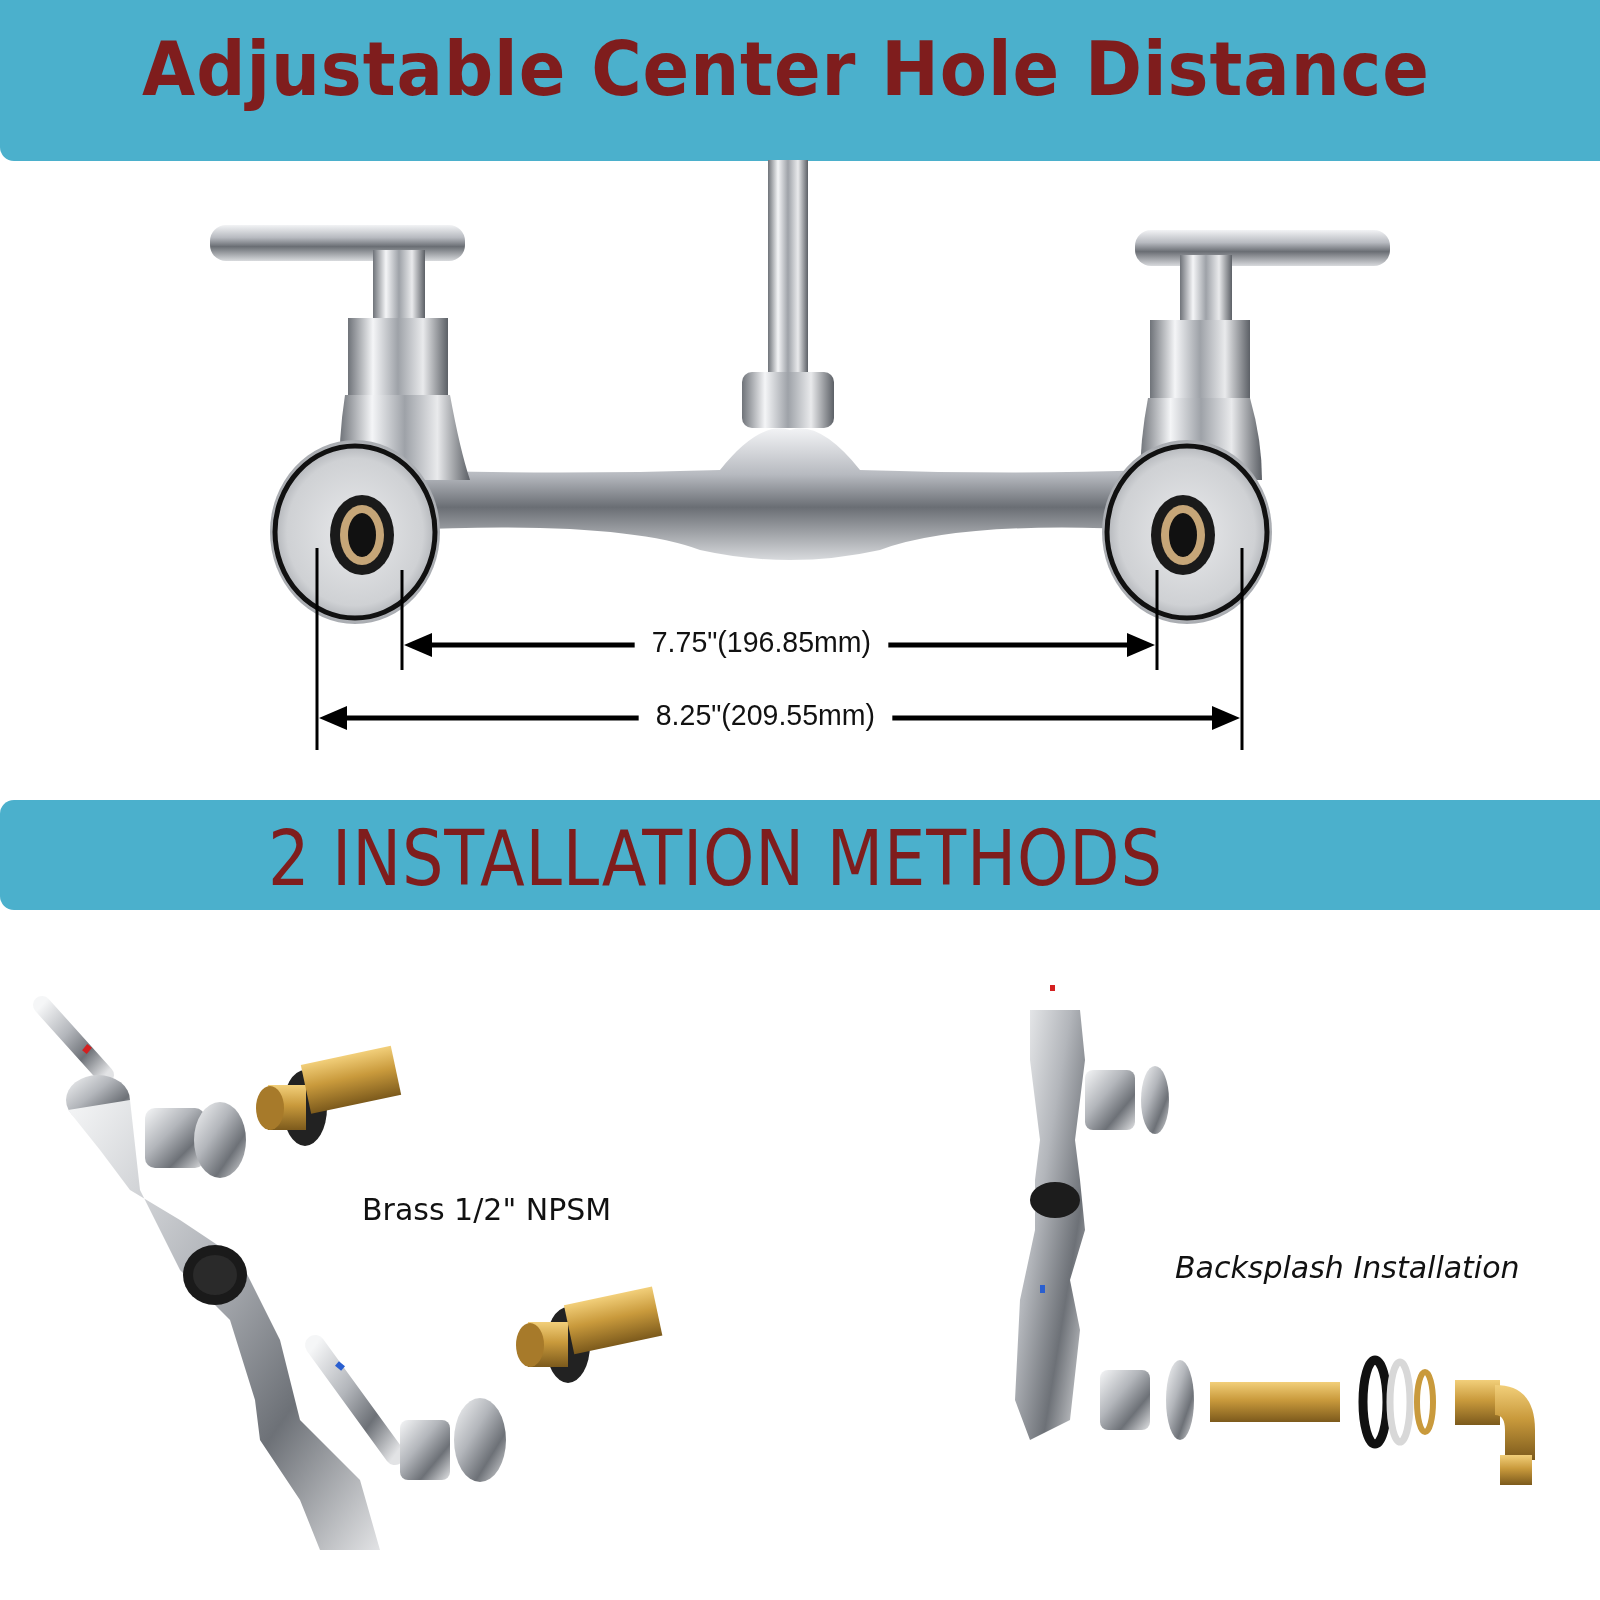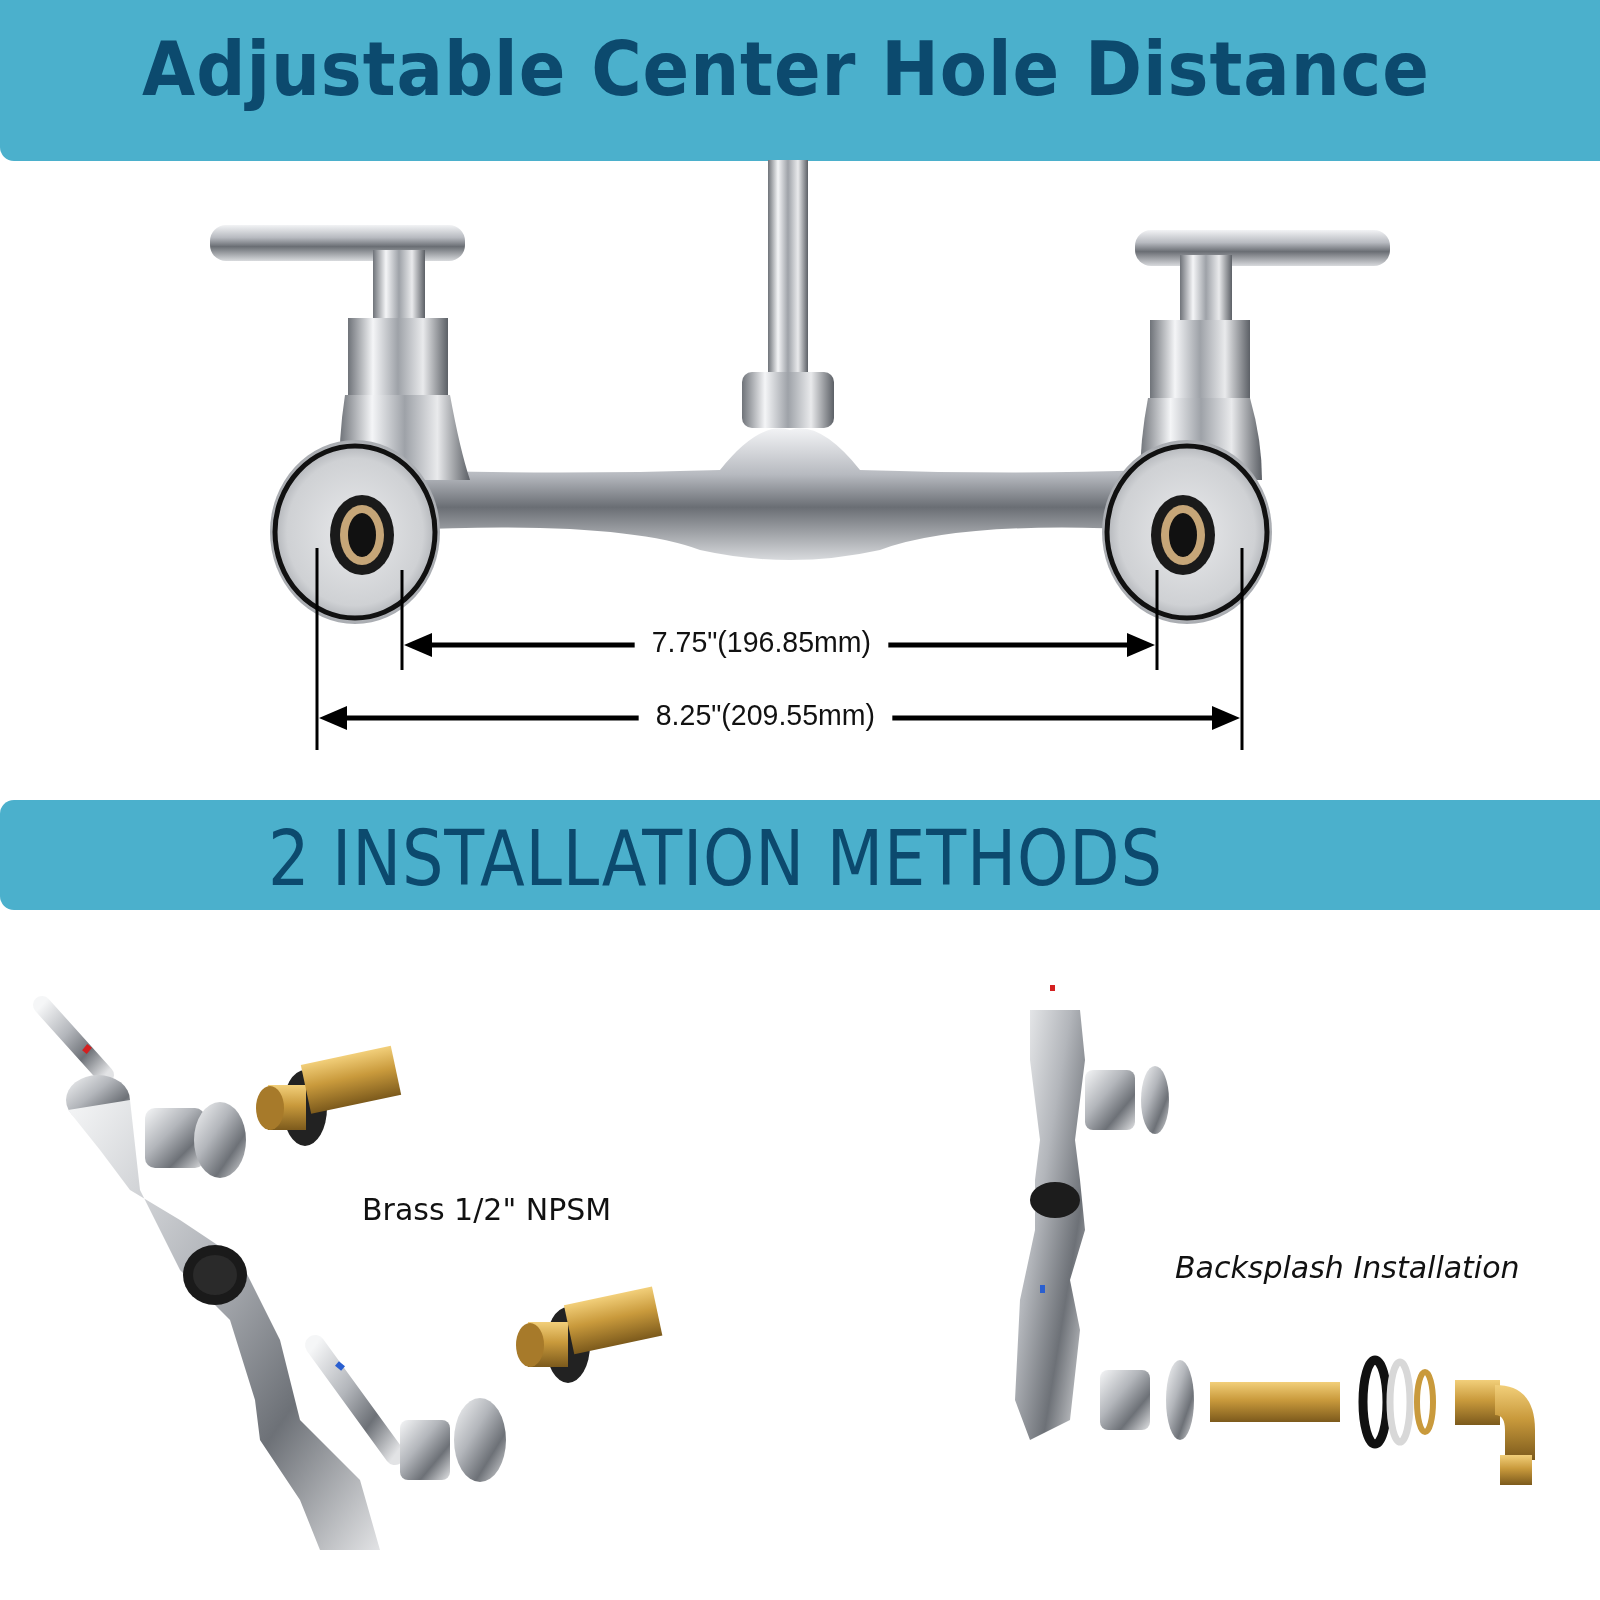--- a/index.html
+++ b/index.html
@@ -1,17 +1,17 @@
 <!DOCTYPE html>
 <html><head>
 <meta charset="utf-8">
 <style>
   html, body { margin:0; padding:0; background:#ffffff; }
   body { width:1600px; height:1600px; position:relative; overflow:hidden; font-family:"DejaVu Sans", sans-serif; }
-  .banner { position:absolute; background:#4bb0cc; color:#0c4a6e; display:flex; align-items:center; }
+  .banner { position:absolute; background:#4bb0cc; color:#7f1d1d; display:flex; align-items:center; }
   .banner-top { left:0; top:0; width:1600px; height:161px; border-bottom-left-radius:14px; }
   .banner-top .title { position:absolute; left:142px; top:26px; font-size:74px; font-weight:bold; letter-spacing:1px; transform:scaleX(0.93); transform-origin:left center; white-space:nowrap; }
   .banner-mid { left:0; top:800px; width:1600px; height:110px; border-top-left-radius:14px; border-bottom-left-radius:14px;text-align:right; }
   .banner-mid .title { position:absolute; left:268px; top:14px; font-size:76px; font-weight:normal; letter-spacing:1px; transform:scaleX(0.86); transform-origin:left center; white-space:nowrap; }
   .caption { position:absolute; color:#111; font-size:30px; white-space:nowrap; }
   .dim-label { position:absolute; font-family:"Liberation Sans", sans-serif; font-size:30px; color:#111; background:#fff; padding:0 18px; white-space:nowrap; transform:scaleX(0.95); }
   svg { position:absolute; left:0; top:0; }
 </style>
 </head>
 <body>

